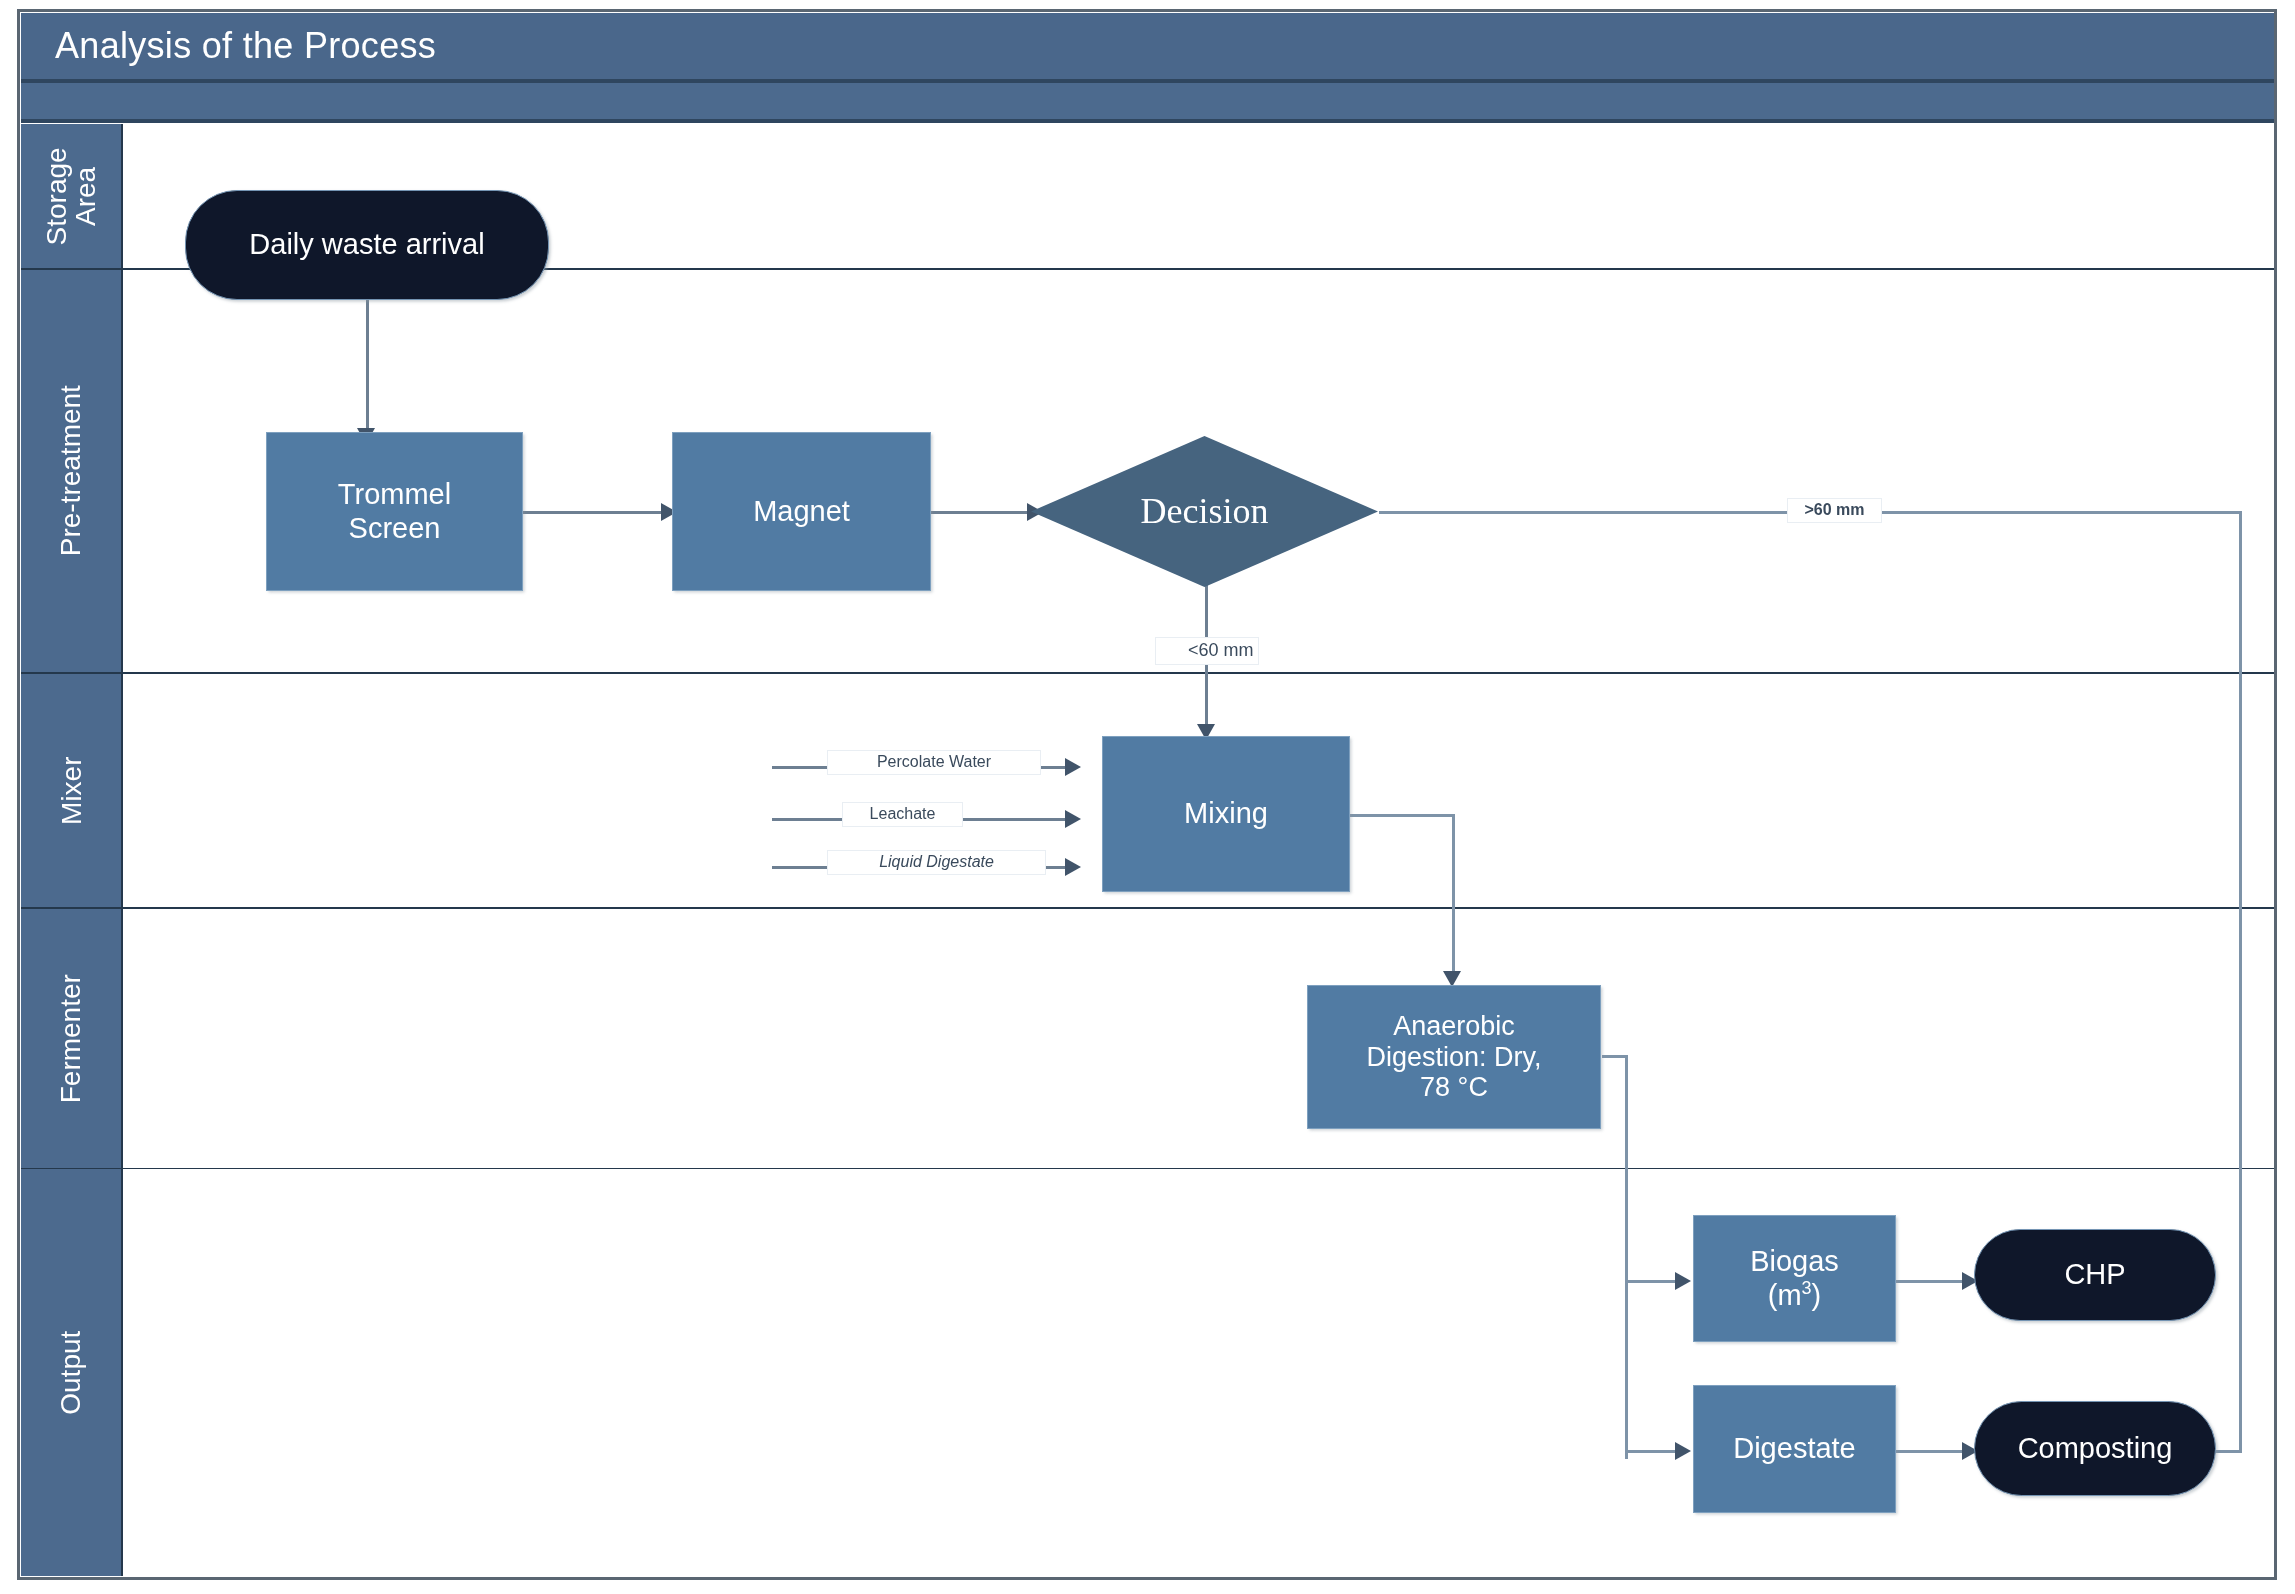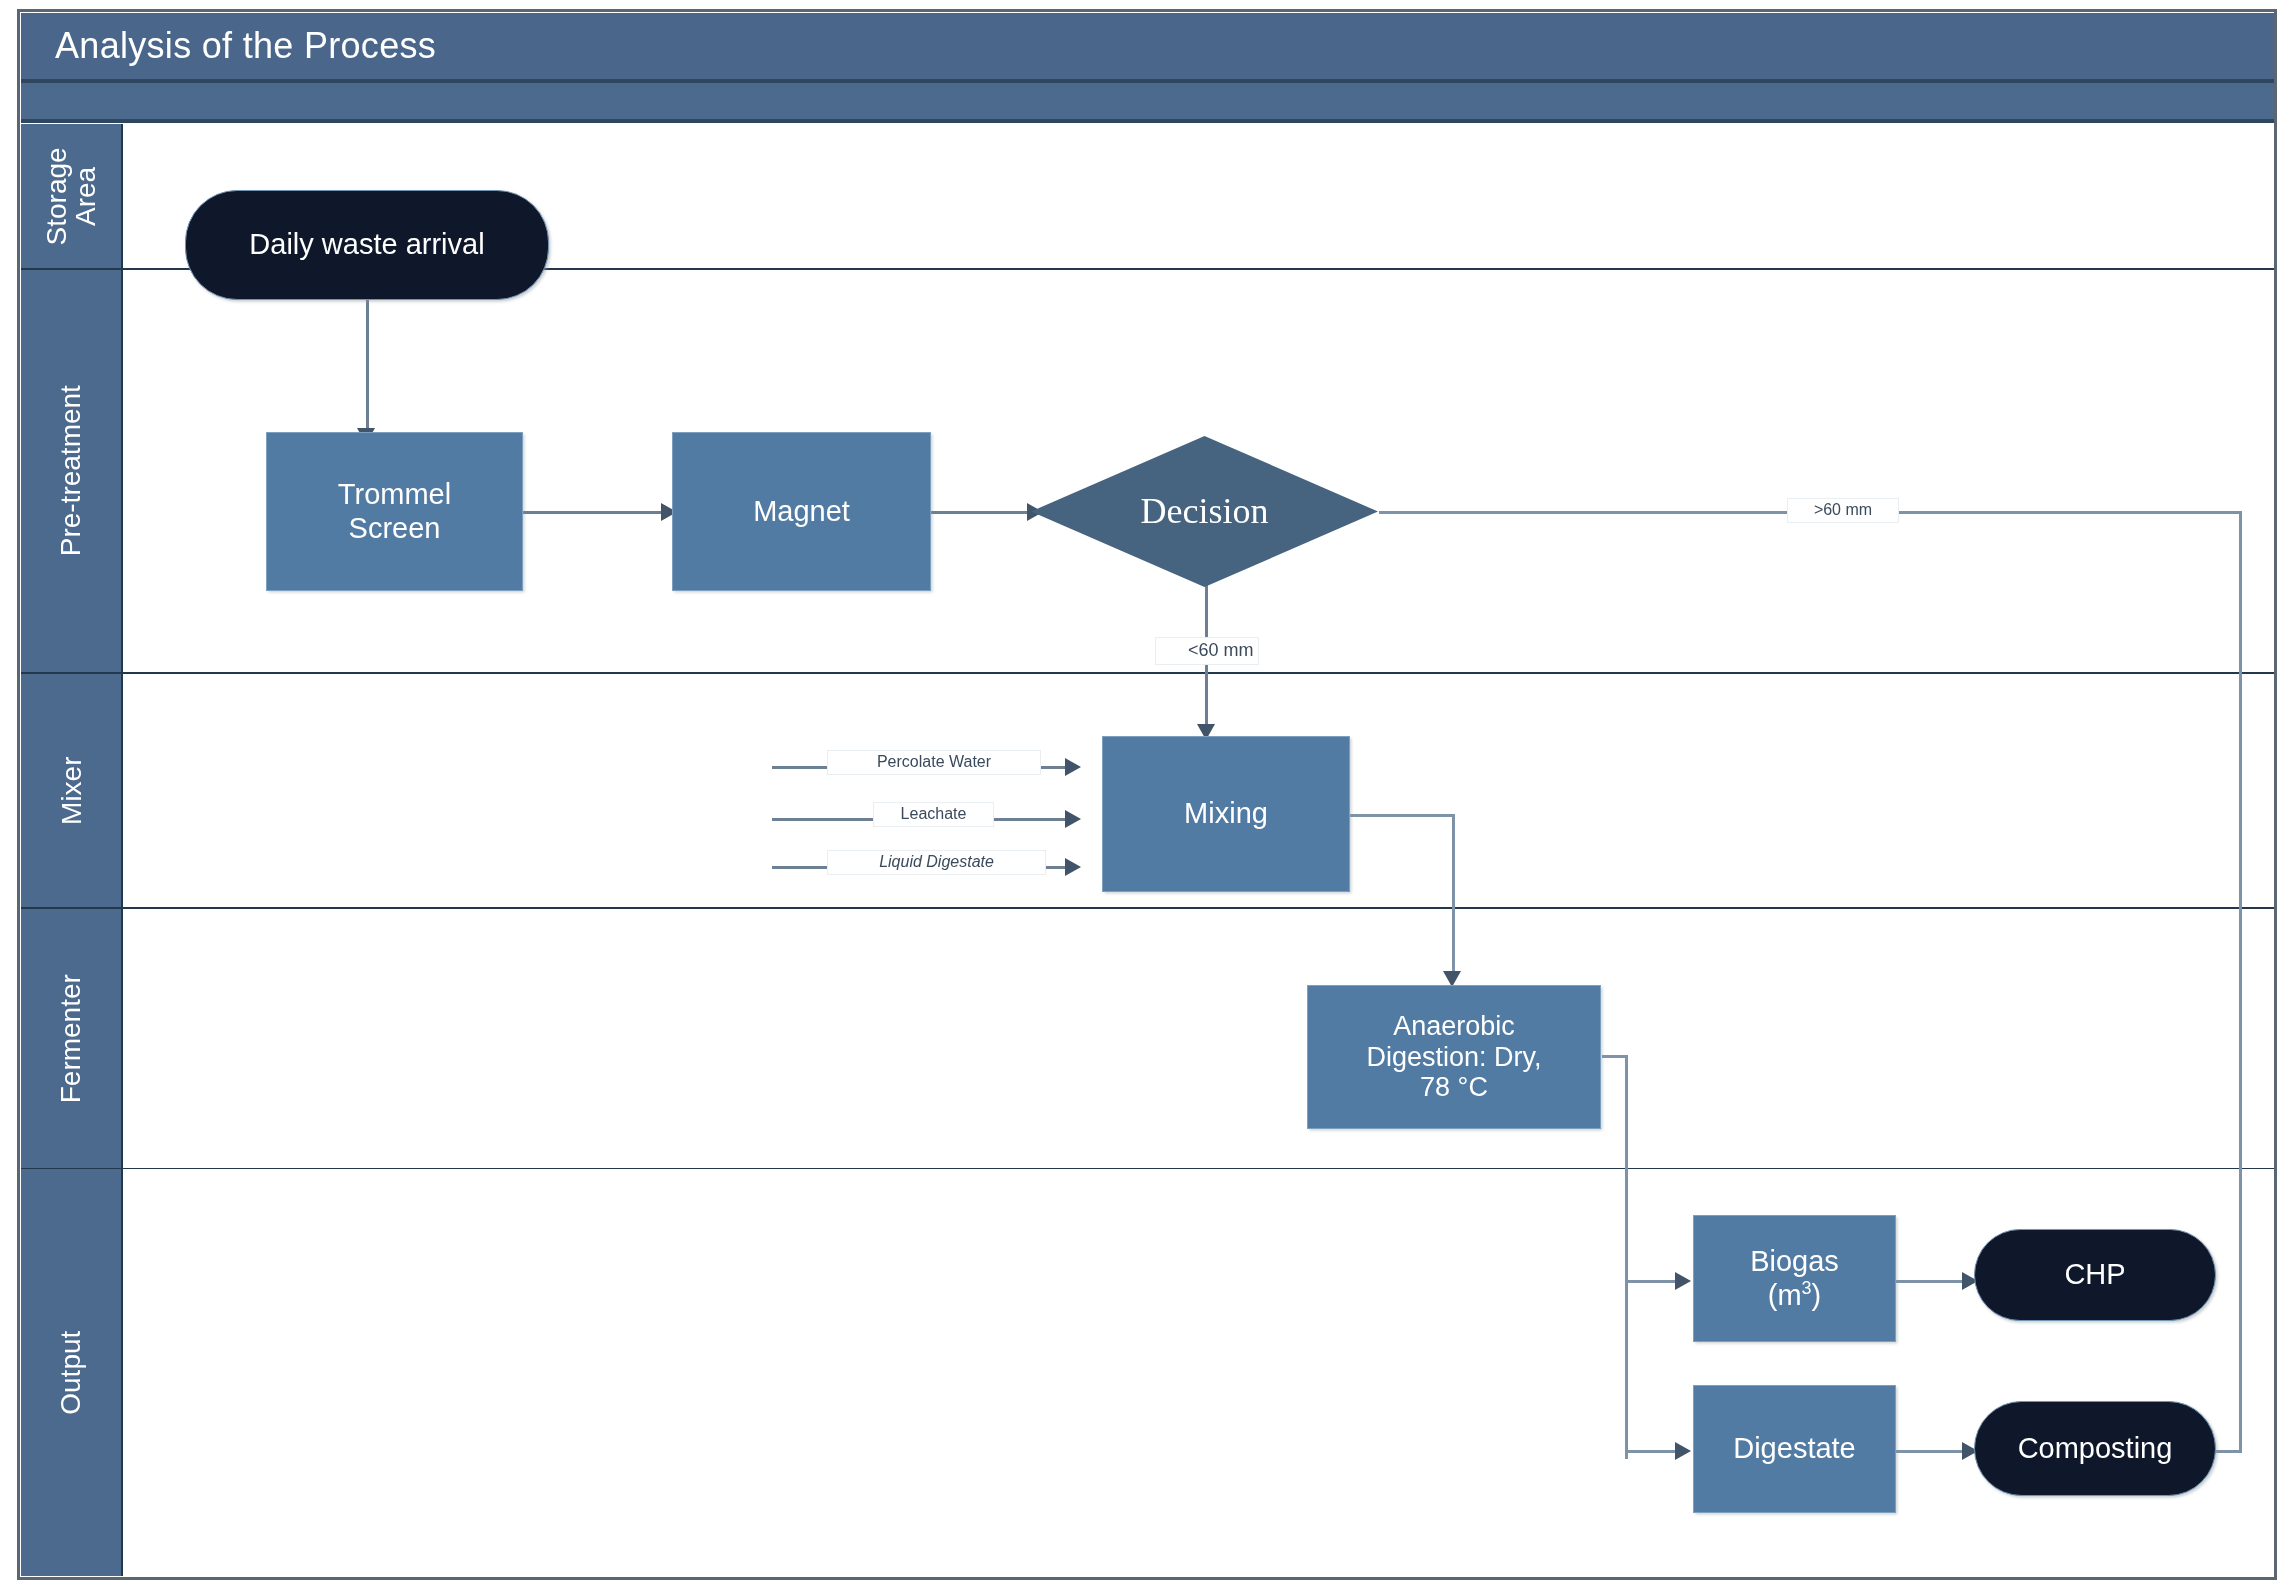--- a/index.html
+++ b/index.html
@@ -199,33 +199,33 @@
   <div class="hline" style="left:500px;top:511px;width:167px;"></div>
   <div class="arrow right" style="left:661px;top:503px;"></div>
 
   <div class="hline" style="left:931px;top:511px;width:104px;"></div>
   <div class="arrow right" style="left:1027px;top:503px;"></div>
 
   <div class="hline thin" style="left:1379px;top:511px;width:862px;"></div>
   <div class="vline thin" style="left:2239px;top:511px;height:942px;"></div>
   <div class="hline thin" style="left:2159px;top:1450px;width:83px;"></div>
   <div class="arrow left" style="left:2146px;top:1442px;"></div>
-  <div class="edge-label" style="left:1787px;top:498px;width:112px;">&gt;60 mm</div>
+  <div class="edge-label" style="left:1787px;top:498px;width:95px;font-weight:bold;">&gt;60 mm</div>
 
   <div class="vline" style="left:1205px;top:583px;height:144px;"></div>
   <div class="arrow down" style="left:1197px;top:724px;"></div>
   <div class="edge-label bigger" style="left:1155px;top:637px;width:104px;text-align:right;">&lt;60 mm</div>
 
   <div class="hline" style="left:772px;top:766px;width:300px;"></div>
   <div class="arrow right" style="left:1065px;top:758px;"></div>
   <div class="edge-label" style="left:827px;top:750px;width:214px;">Percolate Water</div>
 
   <div class="hline" style="left:772px;top:818px;width:300px;"></div>
   <div class="arrow right" style="left:1065px;top:810px;"></div>
-  <div class="edge-label" style="left:873px;top:802px;width:121px;">Leachate</div>
+  <div class="edge-label" style="left:842px;top:802px;width:121px;">Leachate</div>
 
   <div class="hline" style="left:772px;top:866px;width:300px;"></div>
   <div class="arrow right" style="left:1065px;top:858px;"></div>
   <div class="edge-label" style="left:827px;top:850px;width:219px;font-style:italic;">Liquid Digestate</div>
 
   <div class="hline thin" style="left:1326px;top:814px;width:128px;"></div>
   <div class="vline thin" style="left:1452px;top:814px;height:162px;"></div>
   <div class="arrow down" style="left:1443px;top:971px;"></div>
 
   <div class="hline thin" style="left:1602px;top:1055px;width:26px;"></div>

